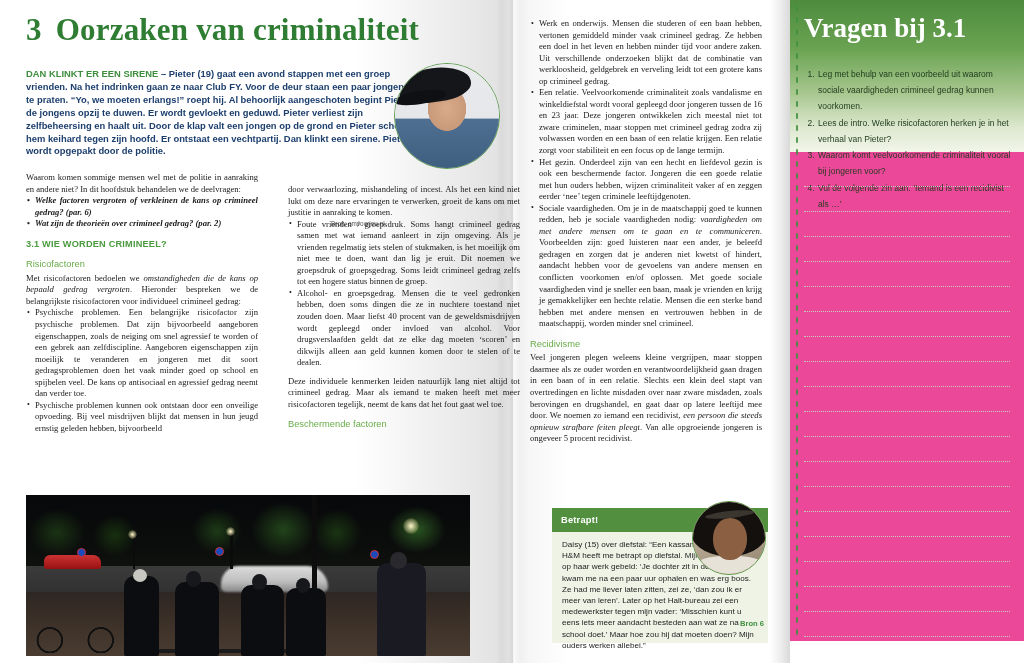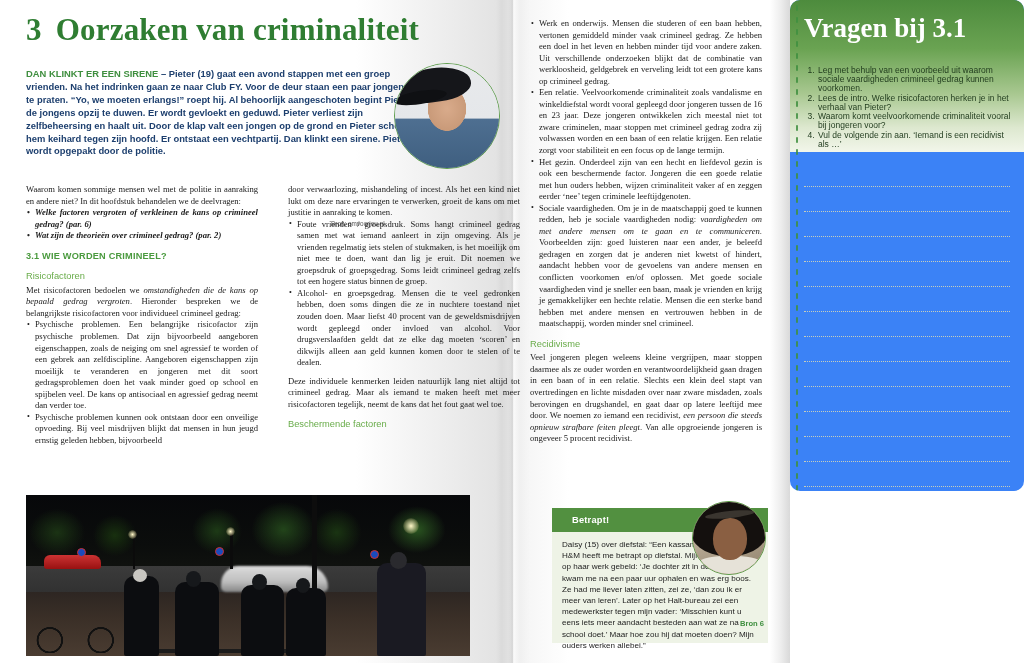--- a/index.html
+++ b/index.html
@@ -83,21 +83,21 @@
     color:#69ac4a;font-family:"Liberation Sans", sans-serif;
     font-size:9.3px;margin:9px 0 2px 0;
   }
   .col ul{margin:0;padding:0;list-style:none;}
   .col li{position:relative;padding-left:9px;margin:0;}
   .col li:before{content:"\2022";position:absolute;left:1px;top:-0.5px;font-size:8px;color:#222;}
   .ital{font-style:italic;font-weight:bold;}
   b{font-weight:normal;}
   i{font-style:italic;}
 
-  #col1{left:26px;top:184px;width:232px;}
+  #col1{left:26px;top:172px;width:232px;}
   #col2{left:264px;top:184px;width:232px;margin-left:24px;}
   #col3{left:530px;top:18px;width:232px;}
 
   
   .nightphoto{
     position:absolute;left:26px;top:495px;width:444px;height:161px;
     background:#07070a;overflow:hidden;
   }
   .np-sky{position:absolute;left:0;top:0;width:100%;height:52%;
     background:linear-gradient(180deg,#07080a 0%,#0b0d0c 60%,#121410 100%);}
@@ -133,21 +133,21 @@
     background:#1a4bbd;border:1.6px solid #cf2e2e;}
 
   
   .betrapt{
     position:absolute;left:552px;top:508px;width:216px;height:135px;
     background:#eef3e6;
   }
   .betrapt-head{
     height:24px;background:#529040;color:#fff;
     font-family:"Liberation Sans", sans-serif;font-size:9.3px;font-weight:bold;
-    display:flex;align-items:center;padding-left:20px;letter-spacing:.2px;
+    display:flex;align-items:center;padding-left:9px;letter-spacing:.2px;
   }
   .betrapt-body{
     padding:7px 9px 0 10px;
     font-family:"Liberation Sans", sans-serif;font-size:8.1px;line-height:11.2px;color:#1c1c1c;
   }
   .betrapt-photo{
     position:absolute;left:692px;top:501px;width:72px;height:72px;border-radius:50%;
     border:1.4px solid #5f9e4d;overflow:hidden;background:#caa98c;
   }
   .betrapt-photo .bg{position:absolute;inset:0;
@@ -156,34 +156,34 @@
   .betrapt-photo .face2{position:absolute;left:20px;top:16px;width:34px;height:42px;border-radius:48%;background:#8a5f42;}
   .betrapt-photo .band{position:absolute;left:12px;top:9px;width:50px;height:7px;border-radius:50%;background:#3a352f;transform:rotate(-6deg);}
   .betrapt-photo .shirt{position:absolute;left:4px;bottom:-4px;width:66px;height:22px;border-radius:40% 40% 0 0;background:#e6e2d8;}
   .bron6{
     position:absolute;left:700px;top:619px;width:64px;text-align:right;
     font-family:"Liberation Sans", sans-serif;font-size:7.6px;font-weight:bold;color:#3f8f3f;
   }
 
   
   .panel{
-    position:absolute;left:790px;top:0;width:234px;height:491px;
-    background:#3b82f6;overflow:hidden;border-radius:10px;
+    position:absolute;left:790px;top:0;width:234px;height:641px;
+    background:#ec4899;overflow:hidden;
   }
   .panel-head{
     position:absolute;left:0;top:0;width:234px;height:152px;
     background:linear-gradient(180deg,#4d8b3d 0%,#6aa352 32%,#a9c891 62%,#dde8cf 84%,#f2f6ea 100%);
   }
   .panel-title{
     position:absolute;left:14px;top:13px;width:210px;
     color:#ffffff;font-family:"Liberation Serif", serif;font-size:27px;font-weight:bold;
   }
   .panel-q{
     position:absolute;left:12px;top:66px;width:212px;
-    font-family:"Liberation Sans", sans-serif;font-size:8.5px;line-height:9px;color:#1f3a1c;
+    font-family:"Liberation Sans", sans-serif;font-size:8.5px;line-height:16px;color:#1f3a1c;
   }
   .panel-q ol{margin:0;padding-left:15px;}
   .panel-q li{margin:0 0 0.5px 0;padding-left:1px;}
   .panel-lines{position:absolute;left:14px;top:162px;width:206px;height:492px;}
   .panel-lines .ln{
     height:24px;
     border-bottom:1px dotted #c6cdbb;
   }
   .panel-dots{
     position:absolute;left:4px;top:2px;width:6px;height:659px;

